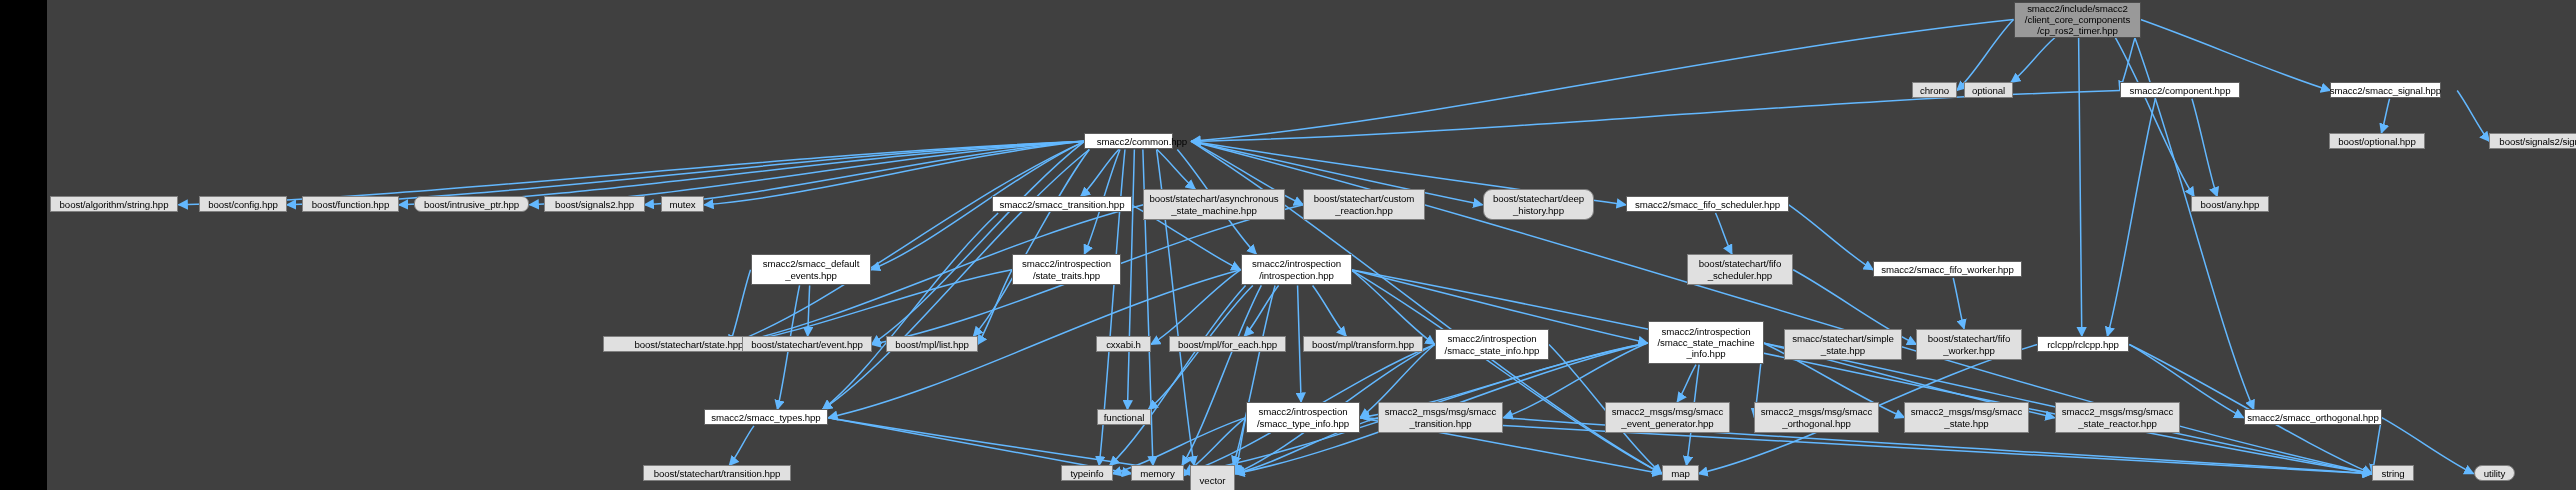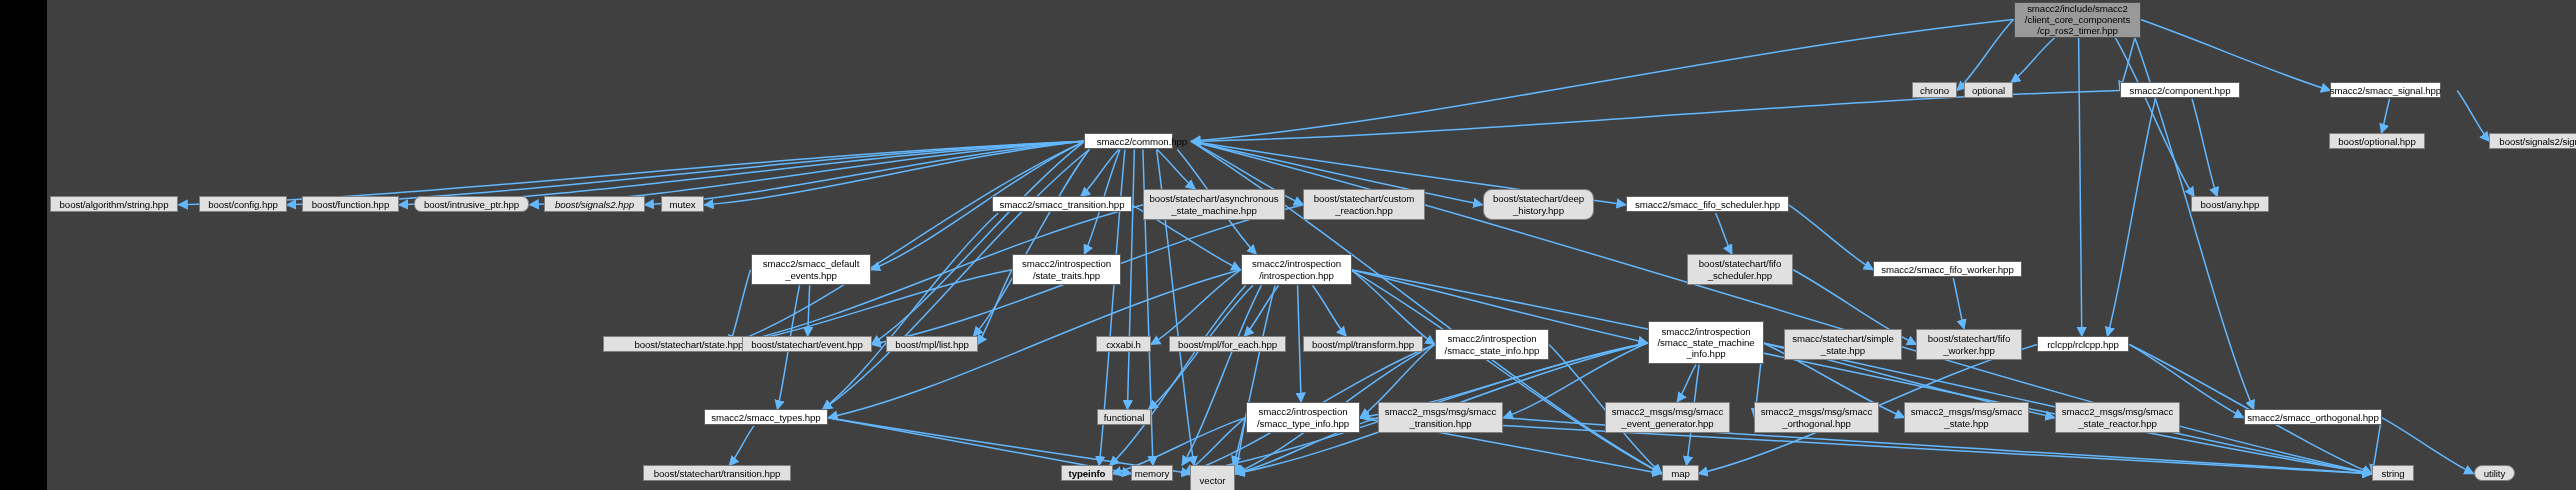--- a/index.html
+++ b/index.html
@@ -143,21 +143,21 @@
       <div class="node" style="left: 1917px; top: 82px; width: 49px; height: 16.4px;">optional</div>
       <div class="node white" style="left: 2073px; top: 82px; width: 120px; height: 16.4px;">smacc2/component.hpp</div>
       <div class="node white" style="left: 2283px; top: 82px; width: 111px; height: 16.4px;">smacc2/smacc_signal.hpp</div>
       <div class="node white" style="left: 1037px; top: 133px; width: 89px; height: 16.4px; padding-left: 29px;">smacc2/common.hpp</div>
       <div class="node" style="left: 2282px; top: 133px; width: 96px; height: 16.4px;">boost/optional.hpp</div>
       <div class="node" style="left: 2442px; top: 133px; width: 127px; height: 16.4px;">boost/signals2/signal.hpp</div>
       <div class="node" style="left: 3px; top: 196px; width: 128px; height: 16.4px;">boost/algorithm/string.hpp</div>
       <div class="node" style="left: 152px; top: 196px; width: 88px; height: 16.4px;">boost/config.hpp</div>
       <div class="node" style="left: 255px; top: 196px; width: 97px; height: 16.4px;">boost/function.hpp</div>
       <div class="node" style="left: 367px; top: 196px; width: 115px; height: 16.4px; border-radius: 7px;">boost/intrusive_ptr.hpp</div>
-      <div class="node" style="left: 497px; top: 196px; width: 101px; height: 16.4px; font-style: italic;">boost/signals2.hpp</div>
+      <div class="node" style="left: 497px; top: 196px; width: 101px; height: 16.4px;">boost/signals2.hpp</div>
       <div class="node" style="left: 614px; top: 196px; width: 43px; height: 16.4px;">mutex</div>
       <div class="node white" style="left: 945px; top: 196px; width: 140px; height: 16.4px;">smacc2/smacc_transition.hpp</div>
       <div class="node" style="left: 1096px; top: 189px; width: 142px; height: 31px;">boost/statechart/asynchronous
 _state_machine.hpp</div>
       <div class="node" style="left: 1256px; top: 189px; width: 122px; height: 31px;">boost/statechart/custom
 _reaction.hpp</div>
       <div class="node" style="left: 1436px; top: 189px; width: 111px; height: 31px; border-radius: 9px;">boost/statechart/deep
 _history.hpp</div>
       <div class="node white" style="left: 1579px; top: 196px; width: 163px; height: 16.4px;">smacc2/smacc_fifo_scheduler.hpp</div>
       <div class="node" style="left: 2144px; top: 196px; width: 78px; height: 16.4px;">boost/any.hpp</div>
@@ -195,21 +195,21 @@
       <div class="node" style="left: 1558px; top: 402px; width: 125px; height: 31px;">smacc2_msgs/msg/smacc
 _event_generator.hpp</div>
       <div class="node" style="left: 1707px; top: 402px; width: 125px; height: 31px;">smacc2_msgs/msg/smacc
 _orthogonal.hpp</div>
       <div class="node" style="left: 1857px; top: 402px; width: 125px; height: 31px;">smacc2_msgs/msg/smacc
 _state.hpp</div>
       <div class="node" style="left: 2008px; top: 402px; width: 125px; height: 31px;">smacc2_msgs/msg/smacc
 _state_reactor.hpp</div>
       <div class="node white" style="left: 2197px; top: 409px; width: 138px; height: 16.4px;">smacc2/smacc_orthogonal.hpp</div>
       <div class="node" style="left: 596px; top: 465px; width: 148px; height: 16.4px;">boost/statechart/transition.hpp</div>
-      <div class="node" style="left: 1014px; top: 465px; width: 52px; height: 16.4px; font-weight: bold;">typeinfo</div>
-      <div class="node" style="left: 1084px; top: 465px; width: 42px; height: 16.4px;">memory</div>
+      <div class="node" style="left: 1014px; top: 465px; width: 52px; height: 16.4px;">typeinfo</div>
+      <div class="node" style="left: 1084px; top: 465px; width: 53px; height: 16.4px;">memory</div>
       <div class="node" style="left: 1143px; top: 465px; width: 45px; height: 32px;">vector</div>
       <div class="node" style="left: 1615px; top: 465px; width: 37px; height: 16.4px;">map</div>
       <div class="node" style="left: 2325px; top: 465px; width: 42px; height: 16.4px;">string</div>
       <div class="node" style="left: 2427px; top: 465px; width: 41px; height: 16.4px; border-radius: 8px;">utility</div>
     </div>
 </div>
 
 
 </body></html>

